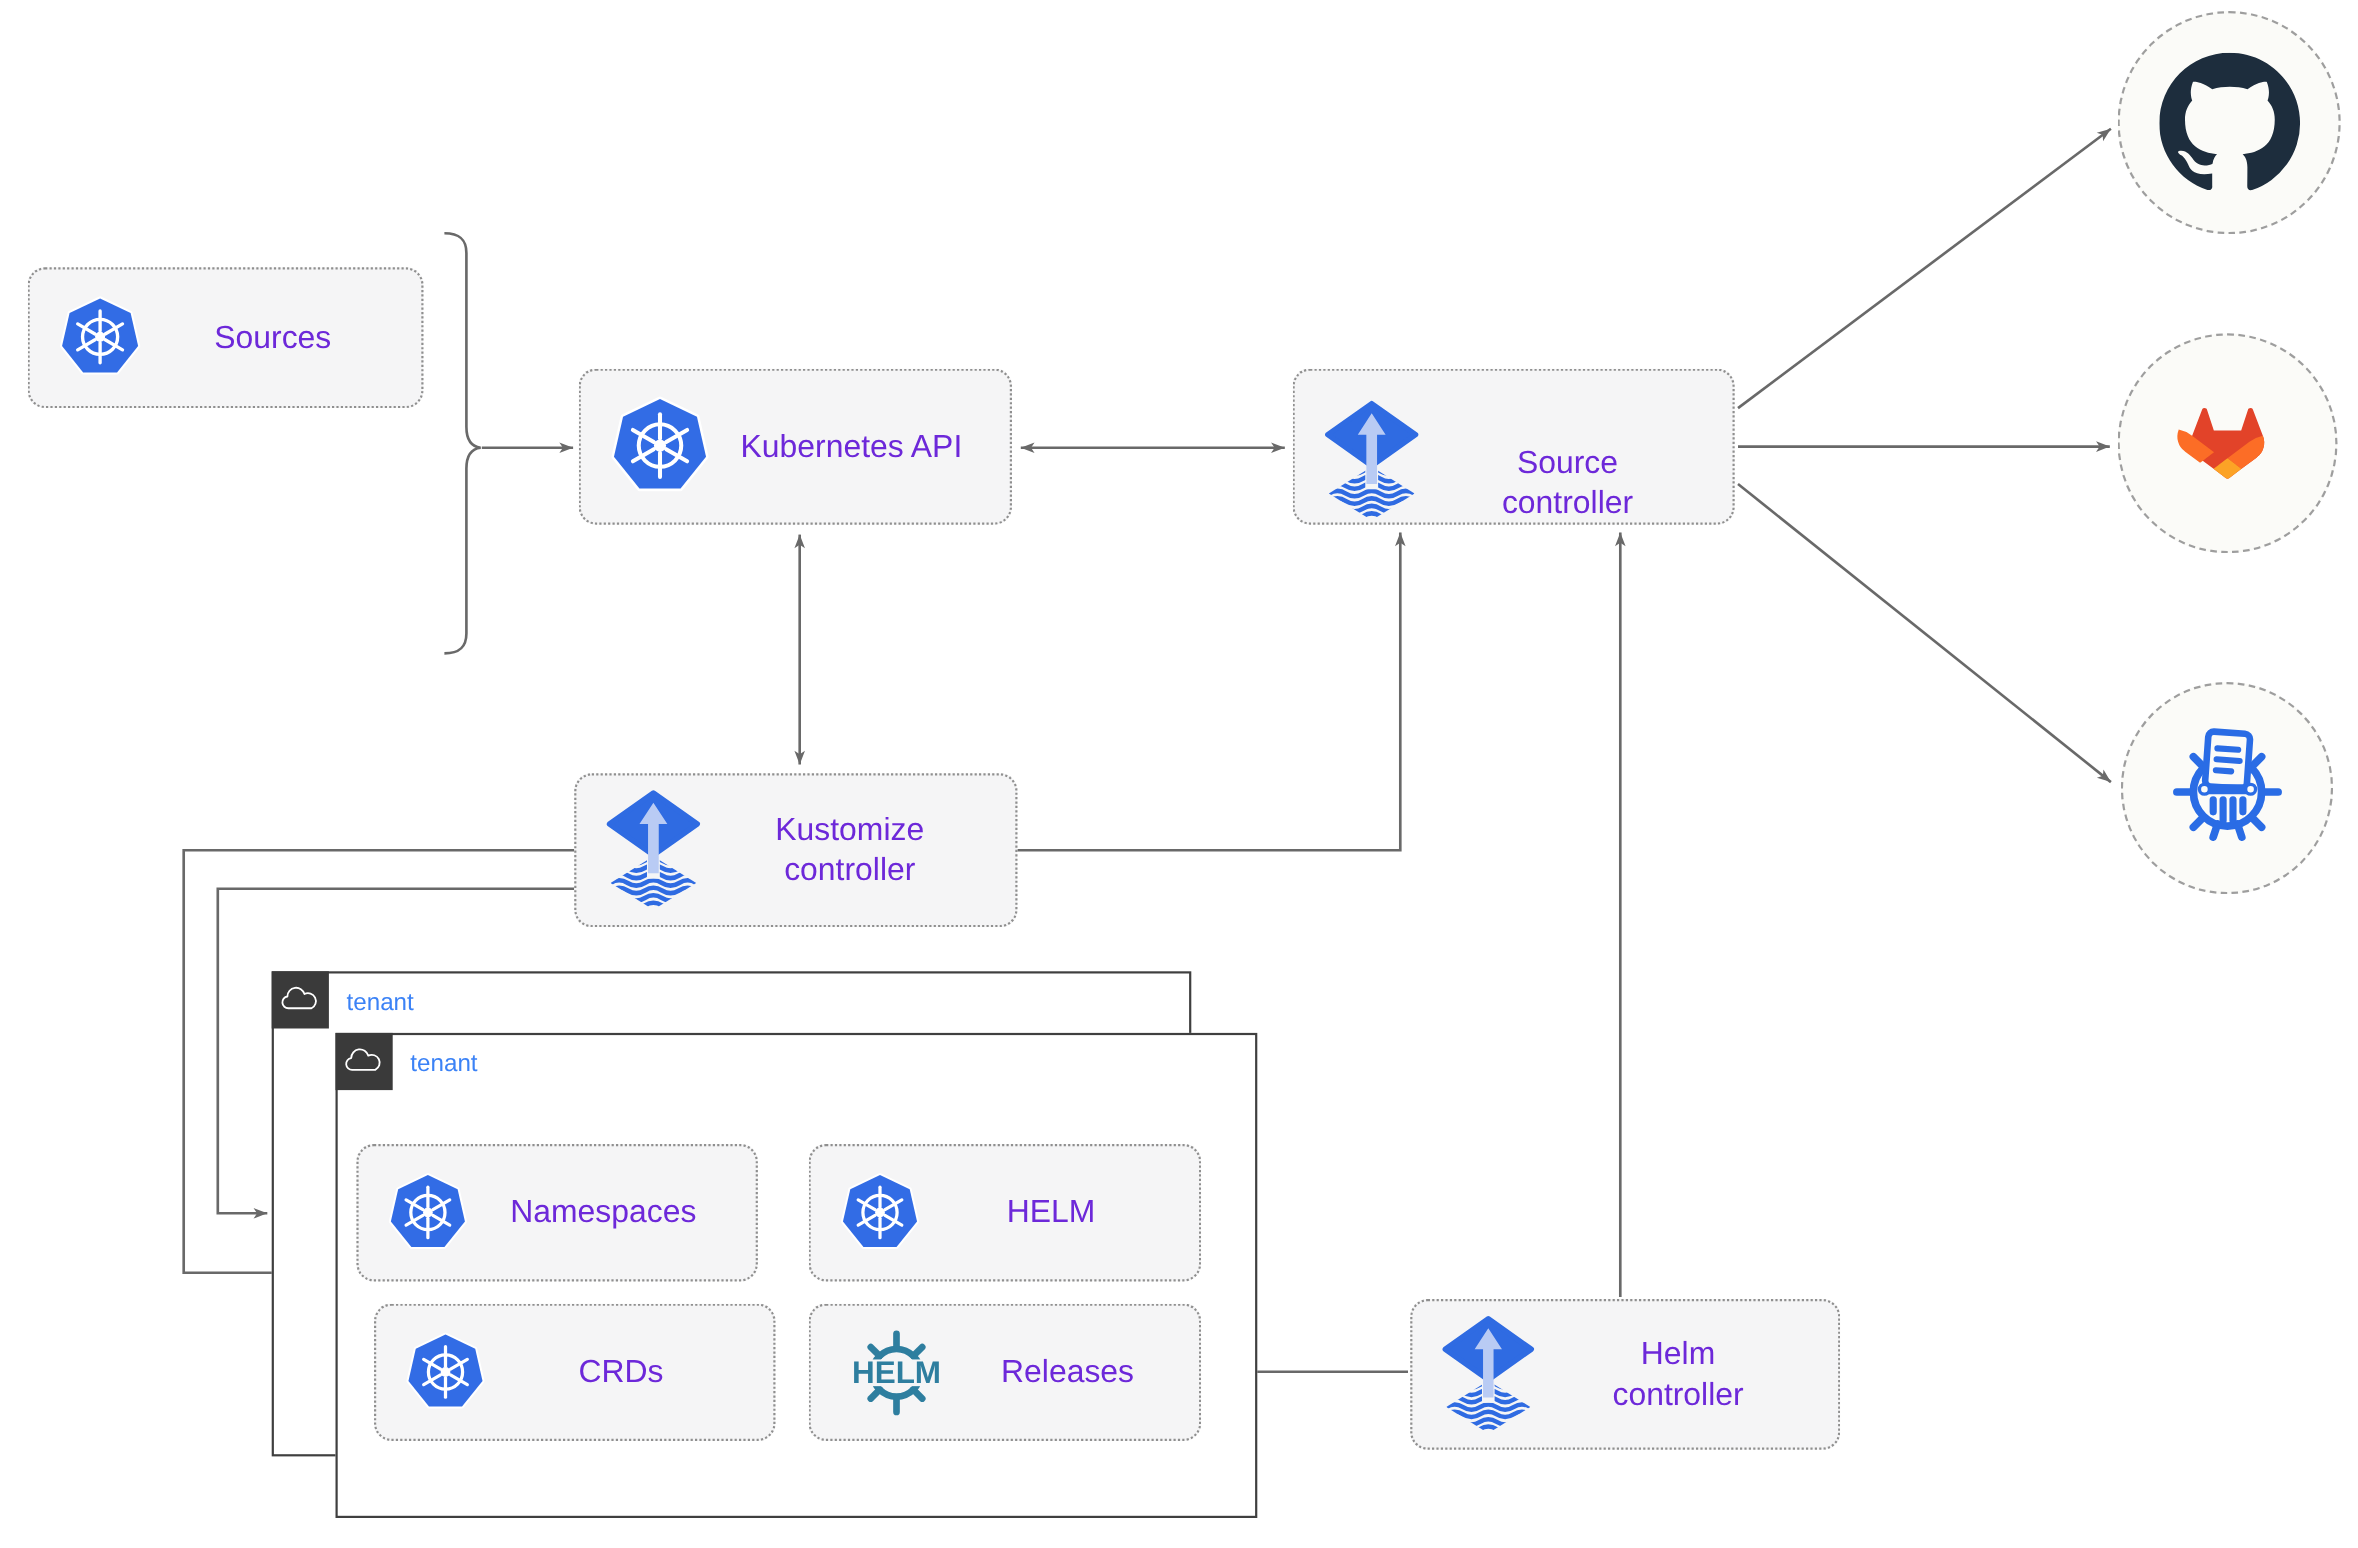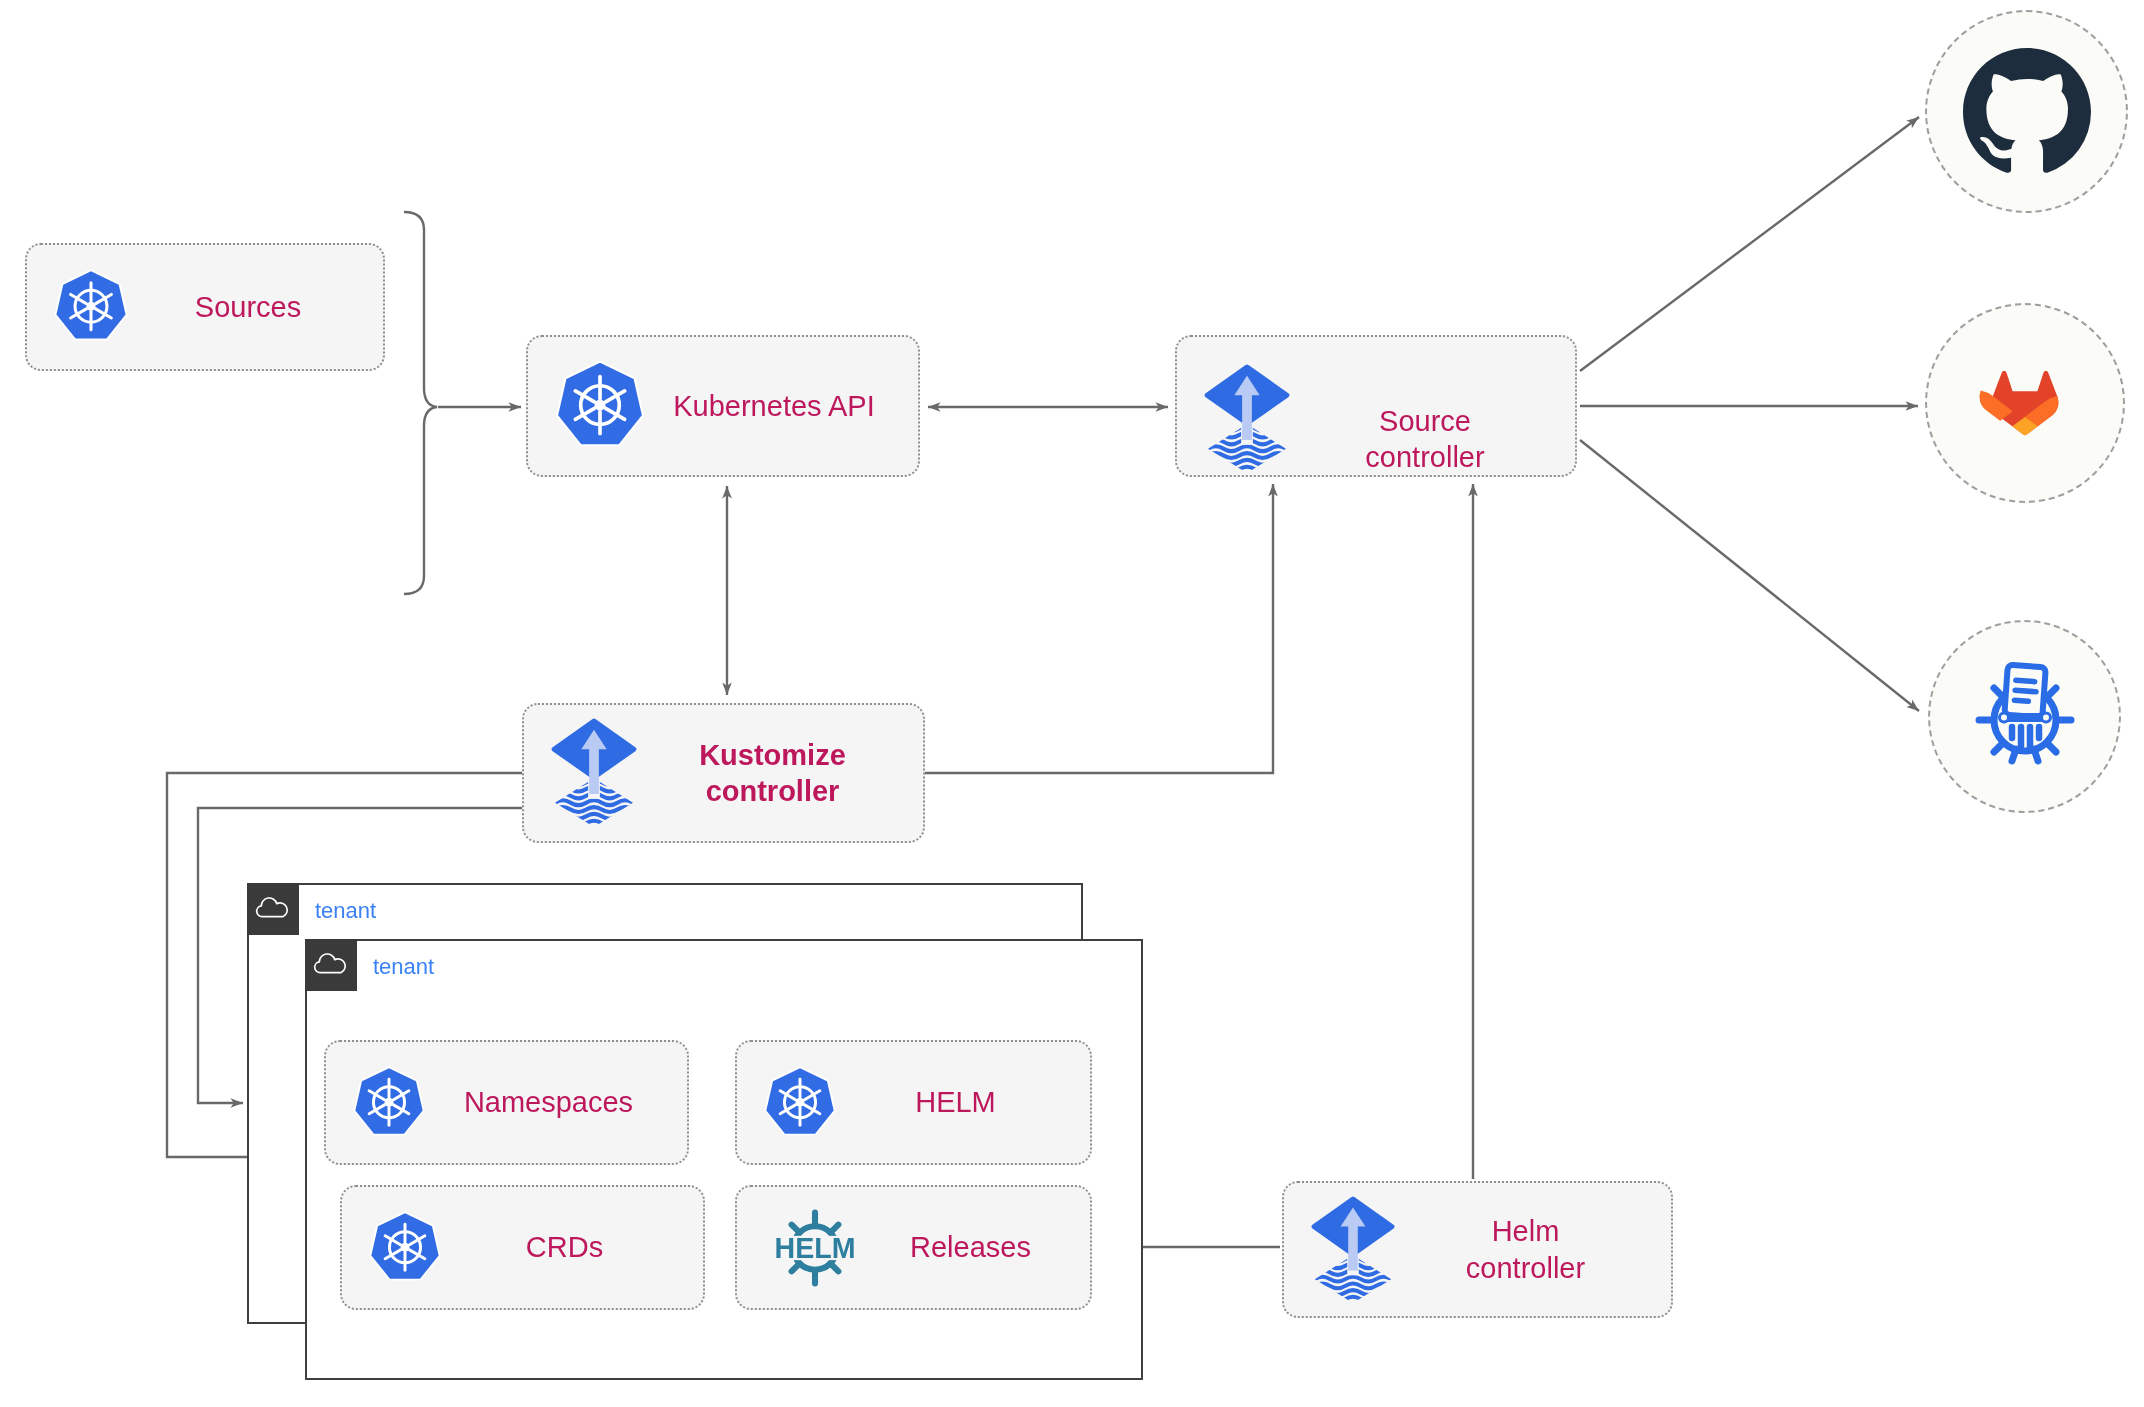--- a/index.html
+++ b/index.html
@@ -2,21 +2,21 @@
 <html><head>
 <meta charset="utf-8">
 <style>
   html,body{margin:0;padding:0;background:#fff;}
   .canvas{position:relative;width:2144px;height:1407px;background:#ffffff;
           font-family:"Liberation Sans",sans-serif;overflow:hidden;}
   .wires{position:absolute;left:0;top:0;}
   .wire{fill:none;stroke:#696969;stroke-width:2.4px;}
   .node{position:absolute;background:#f5f5f6;border:2px dotted #8f8f8f;border-radius:16px;
         display:flex;align-items:center;box-sizing:border-box;padding:0 16px 0 26px;}
-  .node-label{flex:1;text-align:center;font-size:29px;color:#be185d;
+  .node-label{flex:1;text-align:center;font-size:29px;color:#6d28d9;
               white-space:pre-line;line-height:1.25;}
   .tenant{position:absolute;background:#ffffff;border:2px solid #3f3f3f;box-sizing:border-box;}
   .tenant-badge{position:absolute;left:-2px;top:-2px;width:52px;height:52px;background:#3a3a3a;
                 display:flex;align-items:center;justify-content:center;}
   .tenant-title{position:absolute;left:66px;top:13px;font-size:22px;color:#3b82f6;}
   .circle{position:absolute;border:2.5px dashed #9e9e9e;border-radius:50%;background:#fbfbf8;
           display:flex;align-items:center;justify-content:center;box-sizing:border-box;}
   .icon{flex:0 0 auto;}
 </style>
 </head>
@@ -116,21 +116,21 @@
   </div>
 
   <div class="node" style="left:1175px;top:335px;width:402px;height:142px;align-items:flex-end;">
     <svg class="icon" width="88" height="112">
         <use href="#sym-flux"></use>
       </svg>
     <div class="node-label">Source
 controller</div>
   </div>
 
-  <div class="node" style="left:522px;top:703px;width:403px;height:140px;font-weight:bold;">
+  <div class="node" style="left:522px;top:703px;width:403px;height:140px;">
     <svg class="icon" width="88" height="112">
         <use href="#sym-flux"></use>
       </svg>
     <div class="node-label">Kustomize
 controller</div>
   </div>
 
   <div class="node" style="left:1282px;top:1181px;width:391px;height:137px;">
     <svg class="icon" width="86" height="110">
         <use href="#sym-flux"></use>

